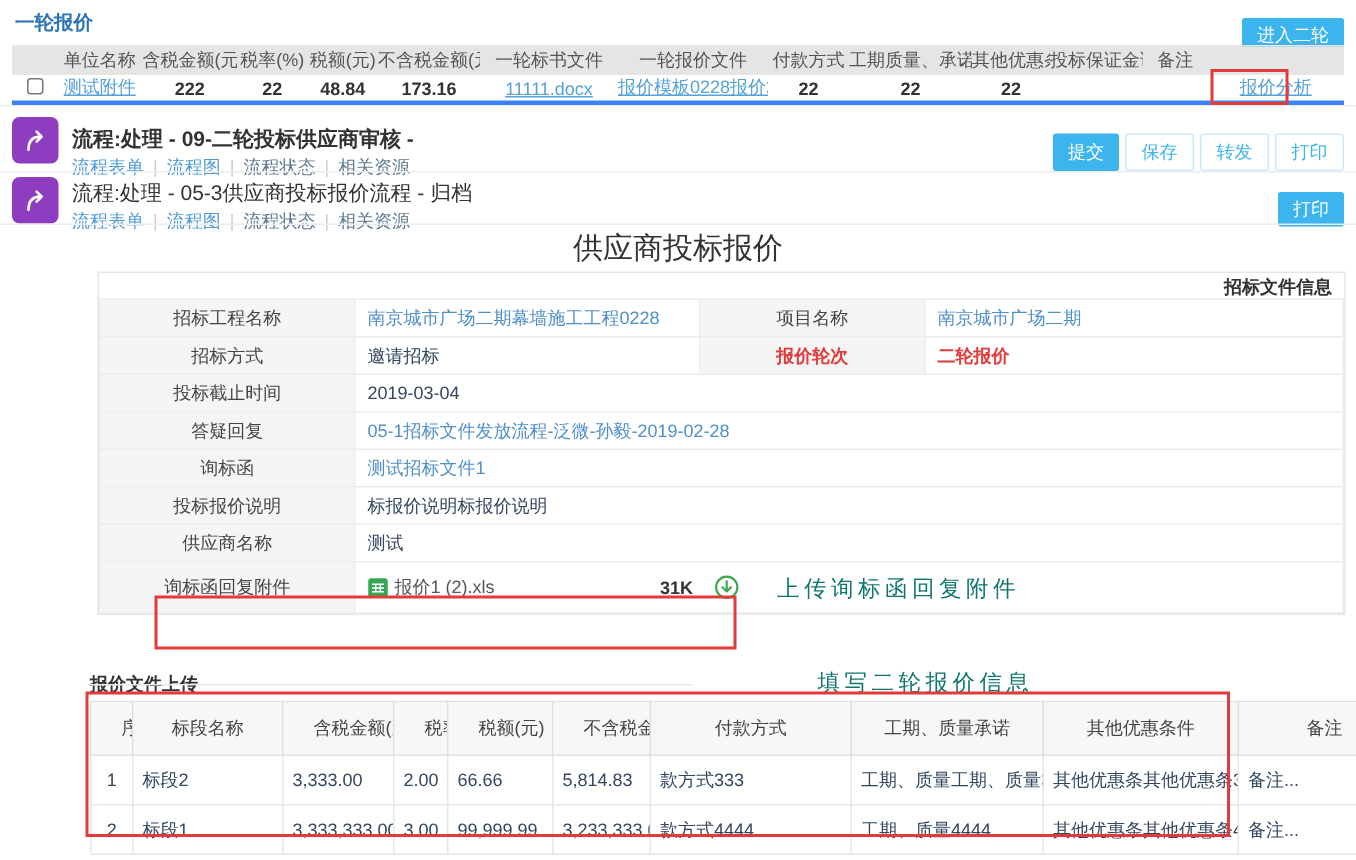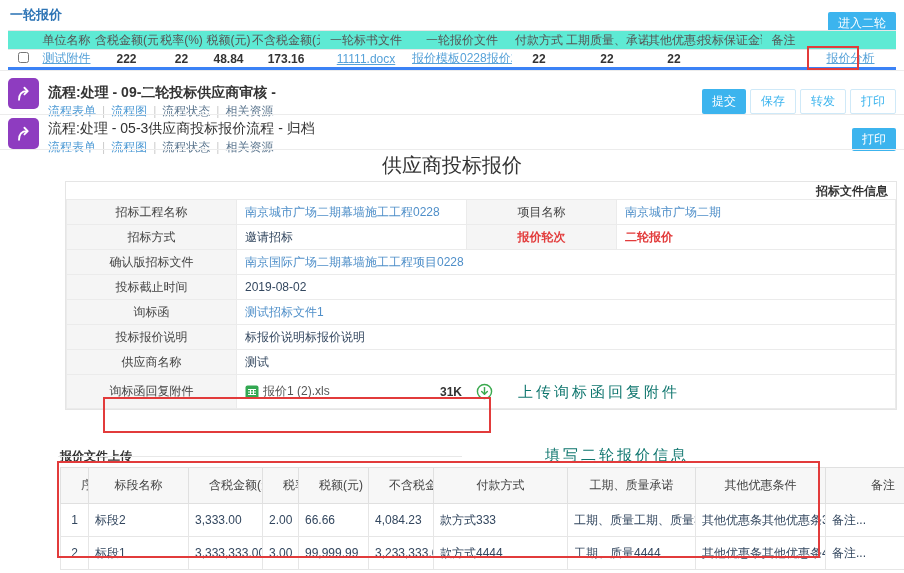--- a/index.html
+++ b/index.html
@@ -12,21 +12,21 @@
 
   
   .r1-title { left: 10px; top: 6px; font-size: 13px; font-weight: bold; color: #2d74b5; }
   .btn { font-family: inherit; font-size: 12px; border: none; cursor: pointer; border-radius: 2px; padding: 3px 10px; }
   .btn.primary { background: #3cb4ee; color: #fff; }
   .btn.ghost { background: #fff; color: #3cb4ee; border: 1px solid #cfe9f8; }
   .enter2 { right: 8px; top: 12px; }
 
   .r1-table { left: 8px; top: 30px; width: 888px; border-top: 1px solid #e6e6e6; }
   .r1-row { display: flex; align-items: center; }
-  .r1-head { height: 19px; background: #5eead4; border-bottom: 1px solid #e6e6e6; color: #555; }
+  .r1-head { height: 19px; background: #e5e5e5; border-bottom: 1px solid #e6e6e6; color: #555; }
   .r1-data { height: 20px; border-bottom: 3px solid #3b82f6; }
   .r1-cell { text-align: center; overflow: hidden; white-space: nowrap; flex: 0 0 auto; }
   .c0{width:30px}.c1{width:57px}.c2{width:63px}.c3{width:47px}.c4{width:47px}.c5{width:68px}
   .c6{width:92px}.c7{width:100px}.c8{width:54px}.c9{width:82px}.c10{width:52px}.c11{width:62px}
   .c12{width:43px}.c13{width:91px}
   .num { font-weight: bold; color: #333; }
   a.lnk { color: #55a1d8; text-decoration: underline; cursor: pointer; }
   .r1-data input[type=checkbox]{ width: 11px; height: 11px; }
 
   
@@ -165,26 +165,26 @@
       <td class="lbl">项目名称</td>
       <td class="val"><span class="v-blue">南京城市广场二期</span></td>
     </tr>
     <tr>
       <td class="lbl">招标方式</td>
       <td class="val">邀请招标</td>
       <td class="lbl l-red">报价轮次</td>
       <td class="val"><span class="v-red">二轮报价</span></td>
     </tr>
     <tr>
-      <td class="lbl">确认版招标文件</td>
-      <td class="val" colspan="3"><span class="v-blue">南京国际广场二期幕墙施工工程项目0228</span></td>
-    </tr>
-    <tr>
       <td class="lbl">投标截止时间</td>
-      <td class="val" colspan="3">2019-08-02</td>
+      <td class="val" colspan="3">2019-03-04</td>
+    </tr>
+    <tr>
+      <td class="lbl">答疑回复</td>
+      <td class="val" colspan="3"><span class="v-blue">05-1招标文件发放流程-泛微-孙毅-2019-02-28</span></td>
     </tr>
     <tr>
       <td class="lbl">询标函</td>
       <td class="val" colspan="3"><span class="v-blue">测试招标文件1</span></td>
     </tr>
     <tr>
       <td class="lbl">投标报价说明</td>
       <td class="val" colspan="3">标报价说明标报价说明</td>
     </tr>
     <tr>
@@ -246,21 +246,21 @@
       <th>工期、质量承诺</th>
       <th>其他优惠条件</th>
       <th>备注</th>
     </tr>
     <tr>
       <td class="ctr">1</td>
       <td>标段2</td>
       <td>3,333.00</td>
       <td>2.00</td>
       <td>66.66</td>
-      <td>4,084.23</td>
+      <td>5,814.83</td>
       <td>款方式333</td>
       <td>工期、质量工期、质量3333</td>
       <td>其他优惠条其他优惠条333</td>
       <td>备注...</td>
     </tr>
     <tr>
       <td class="ctr">2</td>
       <td>标段1</td>
       <td>3,333,333.00</td>
       <td>3.00</td>

